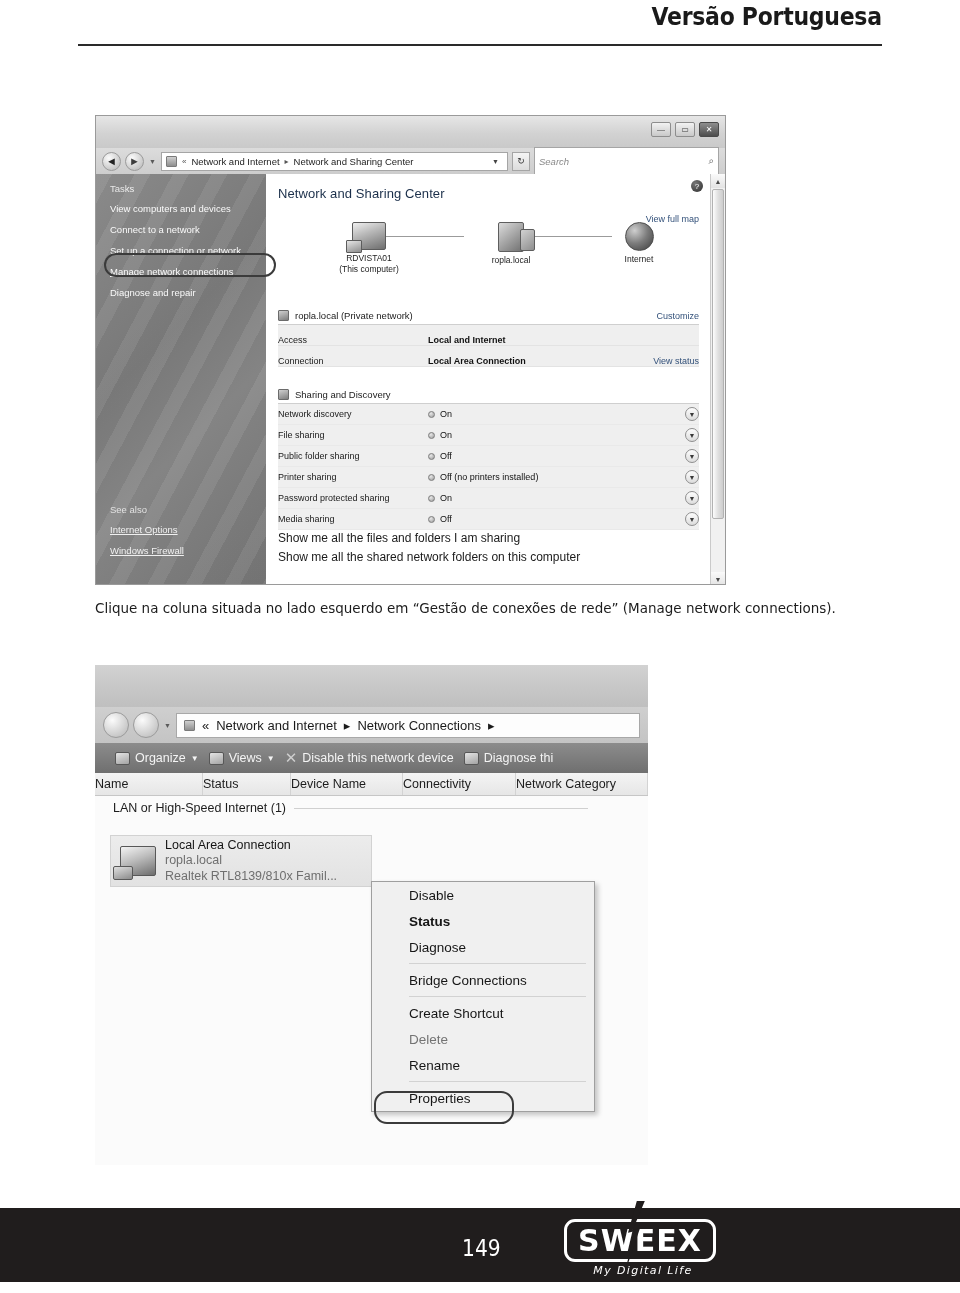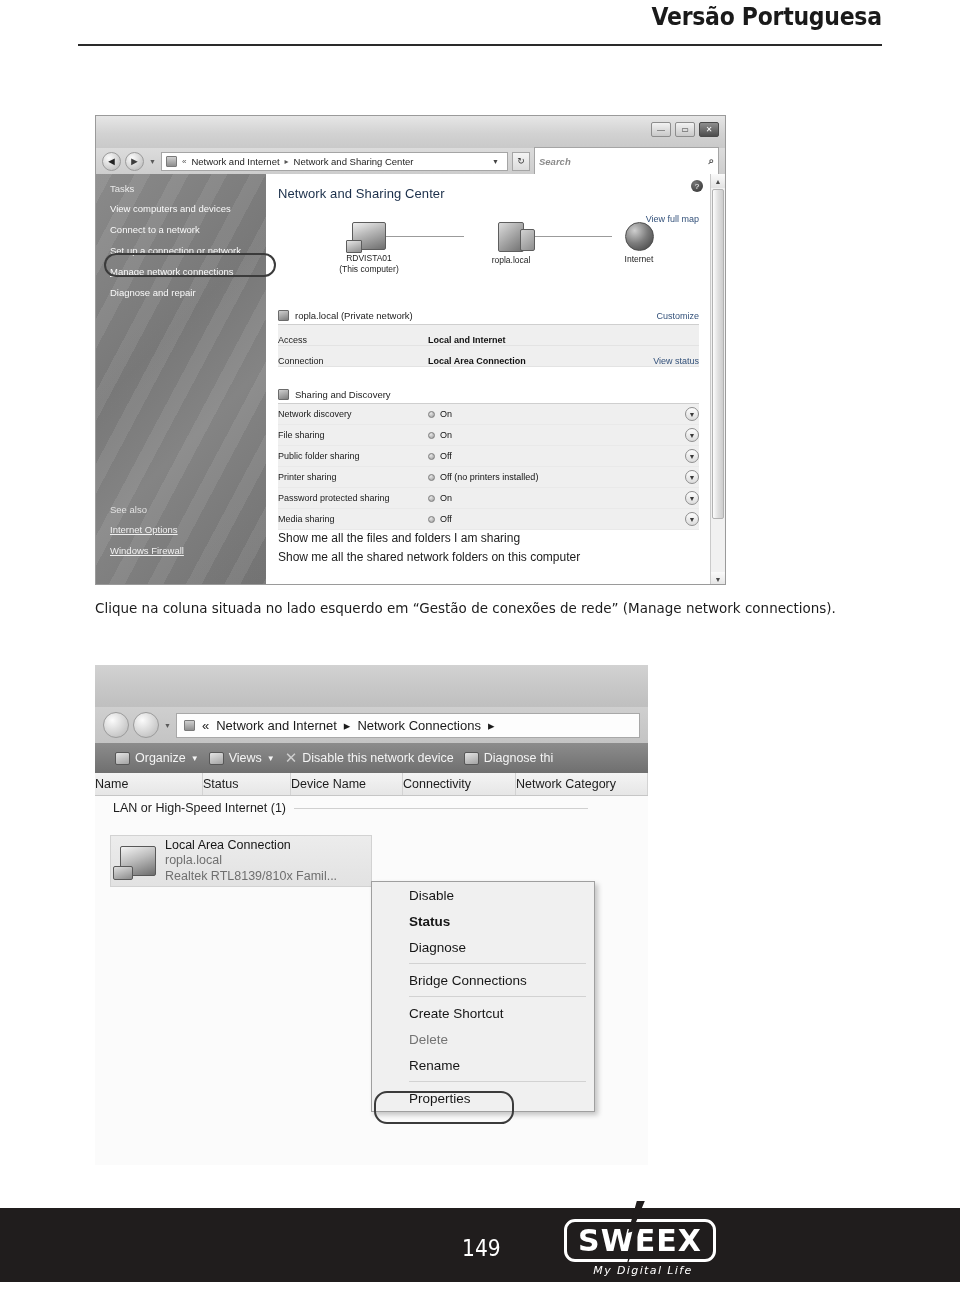--- a/index.html
+++ b/index.html
@@ -54,21 +54,21 @@
   .addr-icon { width:11px; height:11px; flex:0 0 auto;
     background:linear-gradient(180deg,#cfcfcf,#8f8f8f);
     border:1px solid #7a7a7a; border-radius:1px; }
   .addr-sep { color:#555; font-size:8px; }
   .addr-chevdown { margin-left:auto; font-size:7px; color:#444; padding-right:4px; }
   .refreshbtn { width:18px; height:19px; border:1px solid #a5a5a5;
     background:linear-gradient(180deg,#f4f4f4,#dcdcdc);
     display:flex; align-items:center; justify-content:center; font-size:9px; color:#333; }
   .searchbox { width:185px; height:28px; background:#fff; border:1px solid #a5a5a5;
     display:flex; align-items:center; padding:0 4px;
-    font-size:9.5px; color:#8a8a8a; font-style:italic;font-weight:bold; }
+    font-size:9.5px; color:#8a8a8a; font-style:italic; }
   .search-mag { margin-left:auto; color:#555; font-style:normal; font-size:10px; }
 
   
   #win1 { left:95px; top:115px; width:631px; height:470px; }
   #win1 .body { position:relative; height:412px; background:#fff; display:flex; }
 
   .sidebar { width:170px; flex:0 0 auto; position:relative;
     background:linear-gradient(135deg,#8e8e8e 0%,#7c7c7c 40%,#888 62%,#767676 100%);
     color:#f0f0f0; padding:9px 0 0 14px; }
   .sidebar::after { content:""; position:absolute; inset:0;

